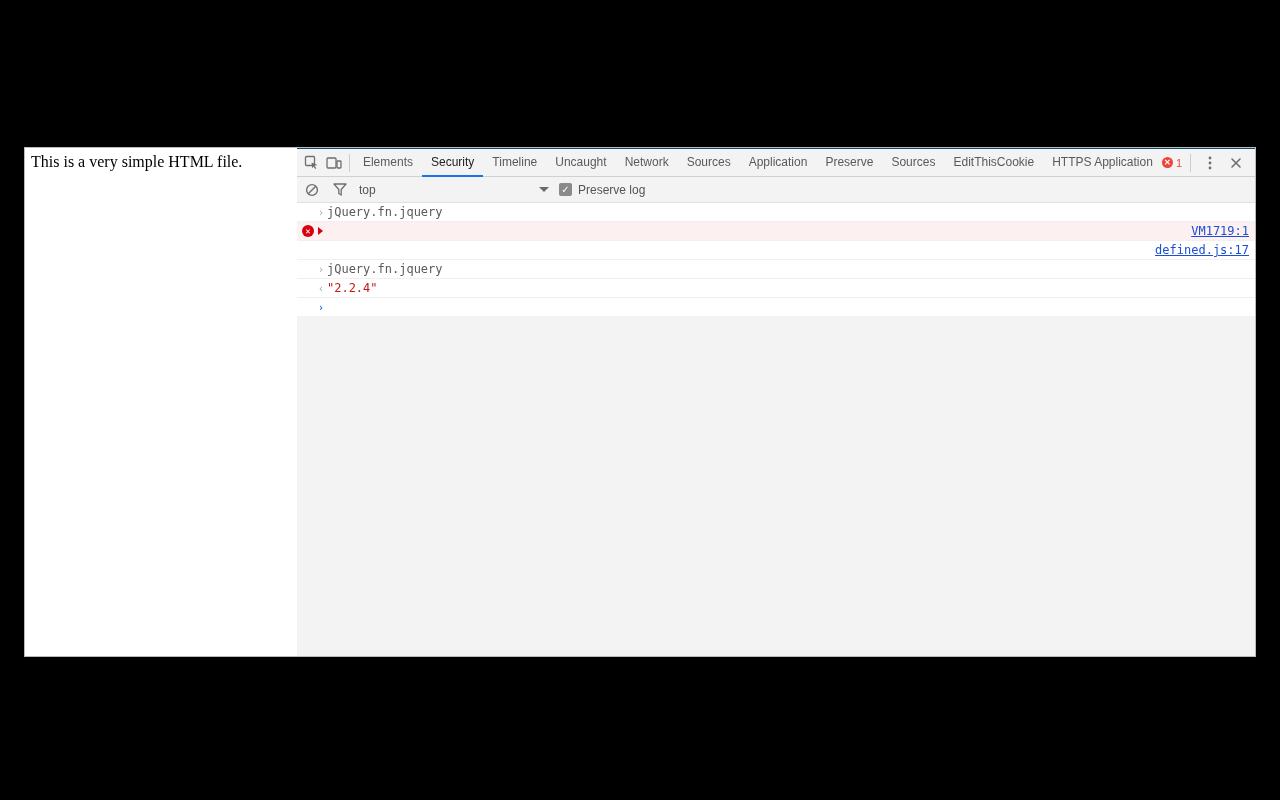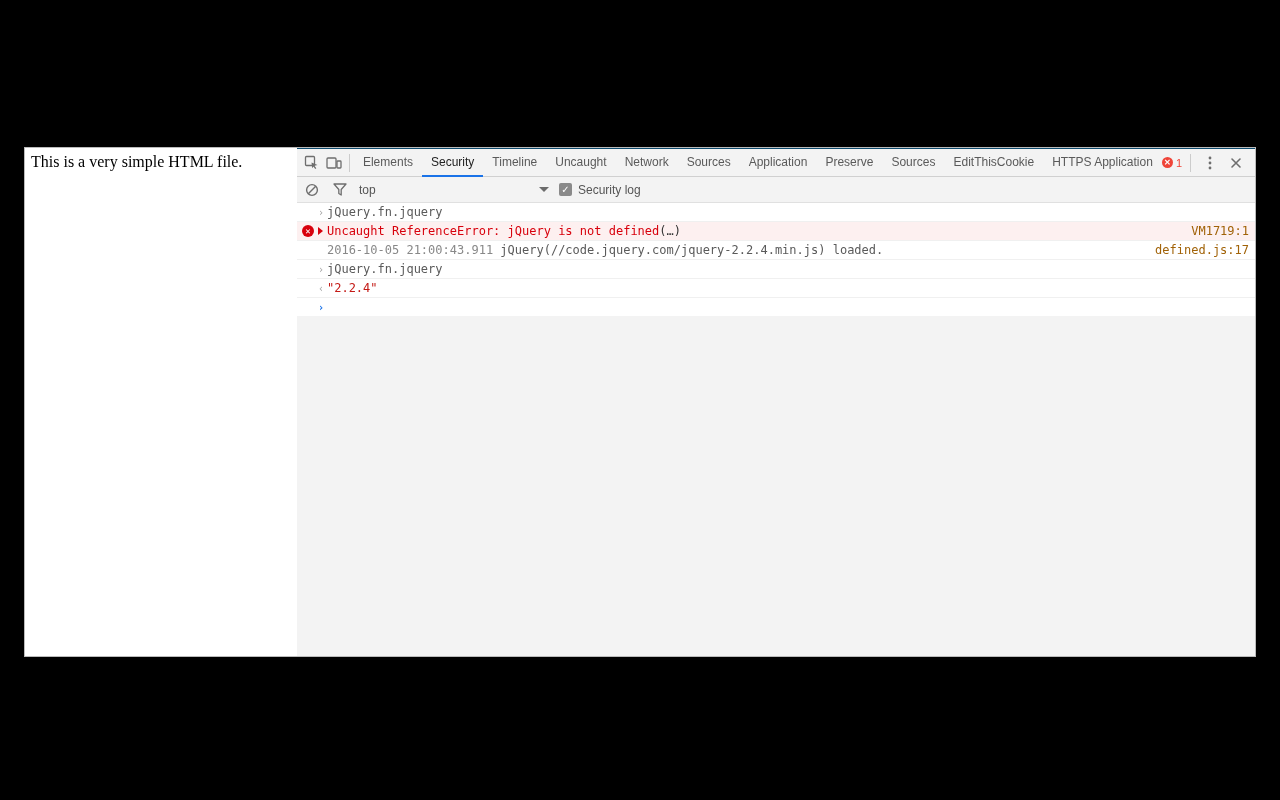--- a/index.html
+++ b/index.html
@@ -165,21 +165,22 @@
     justify-content: center;
     flex-shrink: 0;
     color: #a3a3a3;
     font-size: 10px;
   }
   .prompt-in { color: #a3a3a3; }
   .prompt-out { color: #a3a3a3; }
   .msg { flex: 1; white-space: pre; }
   .src {
     margin-left: auto;
-    color: #a16207;
+    color: #1d4ed8;
+    text-decoration: underline;
     padding-left: 10px;
     cursor: pointer;
   }
   .row.error {
     background: #fdf0f0;
     color: #d8000c;
   }
   .row.error .gutter2 { color: #d8000c; }
   .row.error .err-dot {
     width: 12px; height: 12px; border-radius: 50%;
@@ -274,45 +275,43 @@
         <svg width="14" height="13" viewBox="0 0 14 13">
             <path d="M1 1 H13 L8.2 6.5 V12 L5.8 10.5 V6.5 Z" fill="none" stroke="#6e6e6e" stroke-width="1.3" stroke-linejoin="round"></path>
           </svg>
       </div>
       <div class="context-sel">
         <span>top</span>
         <span class="chev-down"></span>
       </div>
       <label class="preserve">
         <span class="chk">✓</span>
-        <span>Security log</span>
+        <span>Preserve log</span>
       </label>
     </div>
 
     <div class="console-body">
 
       <div class="row">
         <span class="gutter"></span>
         <span class="gutter2 prompt-in">›</span>
         <span class="msg">jQuery.fn.jquery</span>
       </div>
 
       <div class="row error">
         <span class="gutter">
             <span class="err-dot">✕</span>
           </span>
         <span class="gutter2 tri-right"></span>
-        <span class="msg"><span>Uncaught ReferenceError: jQuery is not defined</span><span style="color:#333">(…)</span></span>
         <span class="src">VM1719:1</span>
       </div>
 
       <div class="row">
         <span class="gutter"></span>
         <span class="gutter2"></span>
-        <span class="msg"><span class="ts">2016-10-05 21:00:43.911</span><span> jQuery(//code.jquery.com/jquery-2.2.4.min.js) loaded.</span></span>
         <span class="src">defined.js:17</span>
       </div>
 
       <div class="row">
         <span class="gutter"></span>
         <span class="gutter2 prompt-in">›</span>
         <span class="msg">jQuery.fn.jquery</span>
       </div>
 
       <div class="row">

